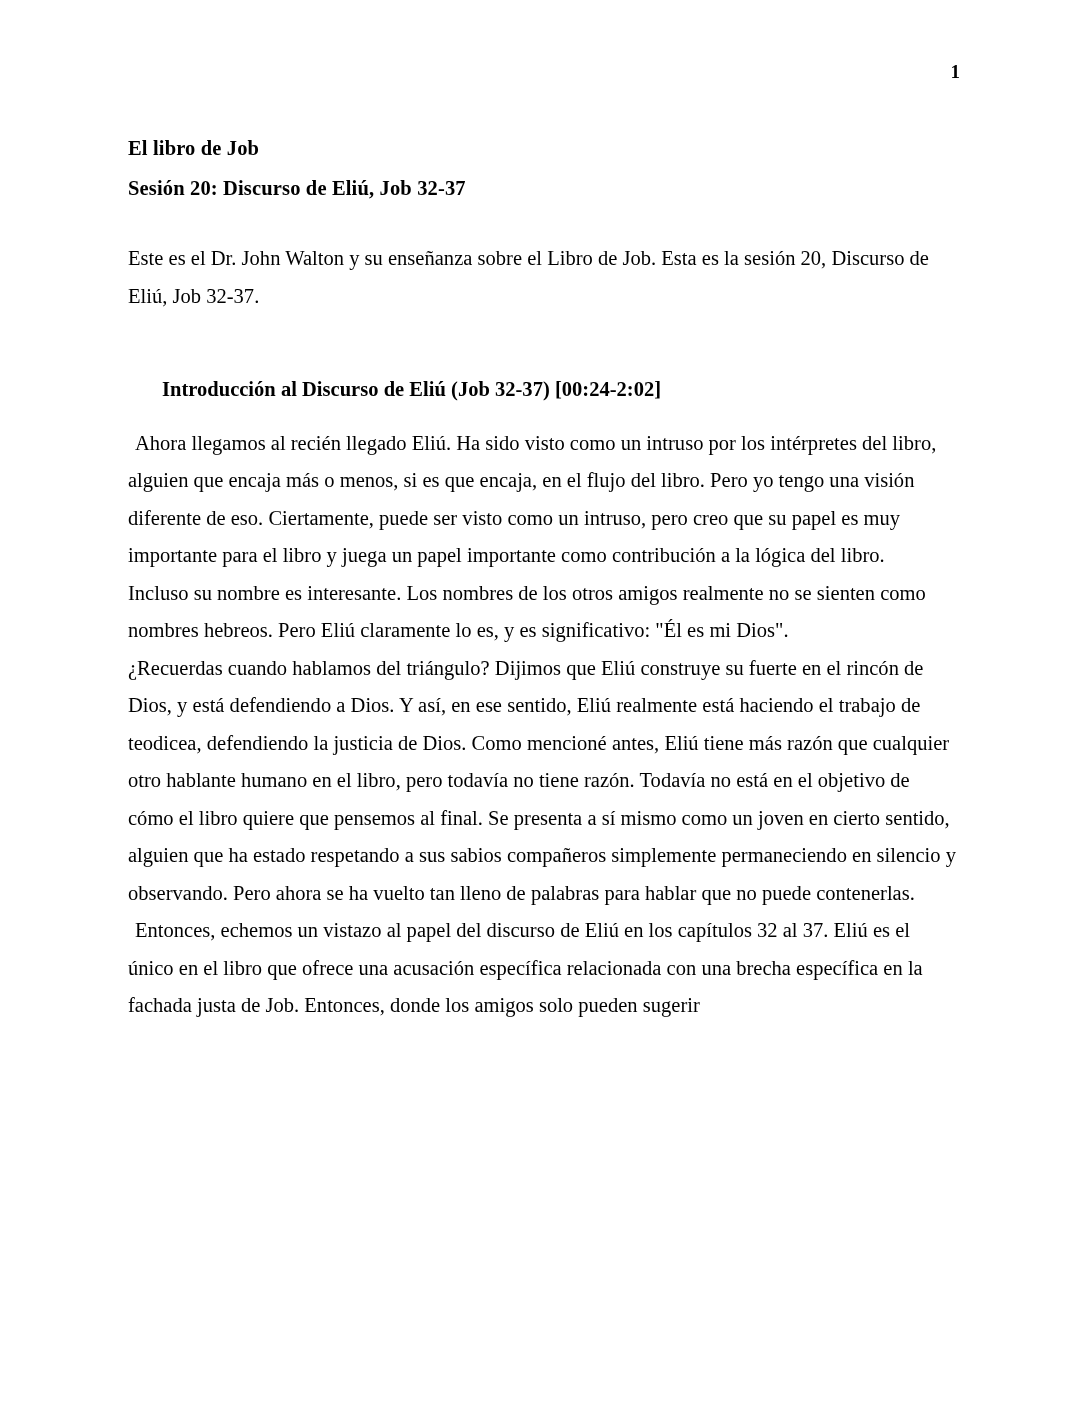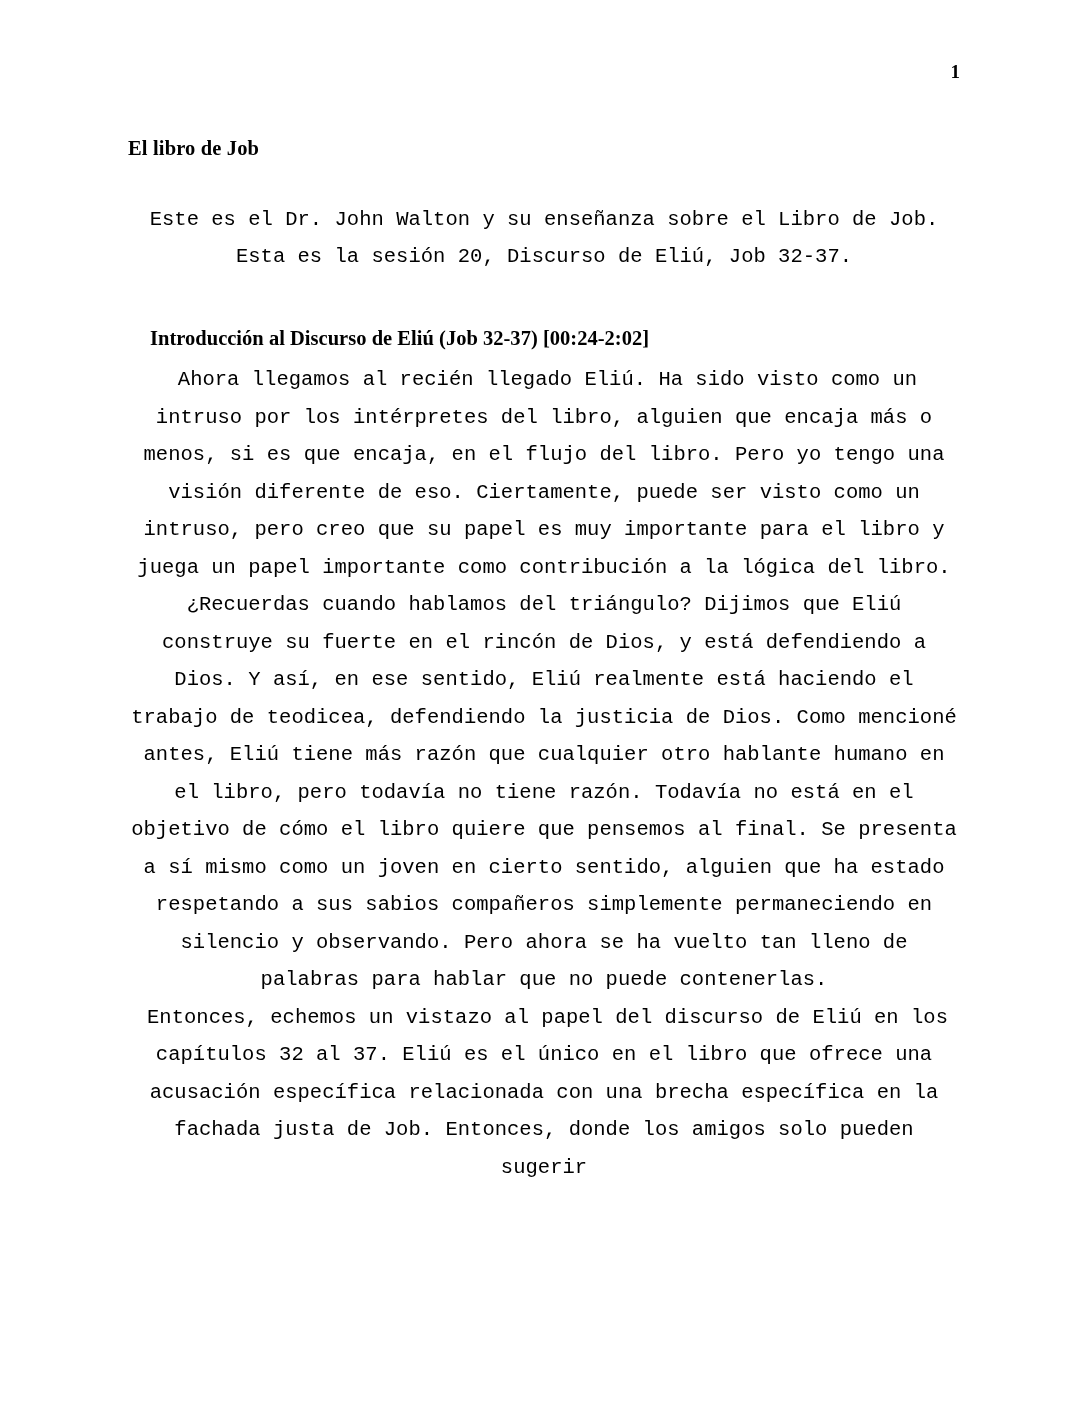--- a/index.html
+++ b/index.html
@@ -41,55 +41,56 @@
     margin-bottom: 19px;
     letter-spacing: 0.15px;
   }
   .body-block {
     margin-top: 42px;
   }
   p.para {
     font-size: 20.5px;
     line-height: 1.83;
     margin: 0;
-    text-align: center;
+    text-align: left;
     letter-spacing: 0.02px;
-    font-family: Liberation Mono, monospace;
   }
   p.para + p.para {
     margin-top: 0;
   }
   .spacer-md { height: 40px; }
   h2.heading {
     font-size: 20.5px;
     font-weight: bold;
     line-height: 1.83;
-    margin: 4px;
+    margin: 16px;
     letter-spacing: 0.02px;
   }
   .indent-heading { padding-left: 18px; }
   .indent-first { text-indent: 7px; }
 </style>
 </head>
 <body>
 
 <div class="page">
 
   <div class="page-number">1</div>
 
   <div class="title-block">
     <div class="title-line">El libro de Job</div>
+    <div class="title-line">Sesión 20: Discurso de Eliú, Job 32-37</div>
   </div>
 
   <div class="body-block">
 
     <p class="para">Este es el Dr. John Walton y su enseñanza sobre el Libro de Job. Esta es la sesión 20, Discurso de Eliú, Job 32-37.</p>
 
     <div class="spacer-md"></div>
 
     <h2 class="heading indent-heading">Introducción al Discurso de Eliú (Job 32-37) [00:24-2:02]</h2>
     <p class="para indent-first">Ahora llegamos al recién llegado Eliú. Ha sido visto como un intruso por los intérpretes del libro, alguien que encaja más o menos, si es que encaja, en el flujo del libro. Pero yo tengo una visión diferente de eso. Ciertamente, puede ser visto como un intruso, pero creo que su papel es muy importante para el libro y juega un papel importante como contribución a la lógica del libro.</p>
+    <p class="para">Incluso su nombre es interesante. Los nombres de los otros amigos realmente no se sienten como nombres hebreos. Pero Eliú claramente lo es, y es significativo: "Él es mi Dios".</p>
     <p class="para">¿Recuerdas cuando hablamos del triángulo? Dijimos que Eliú construye su fuerte en el rincón de Dios, y está defendiendo a Dios. Y así, en ese sentido, Eliú realmente está haciendo el trabajo de teodicea, defendiendo la justicia de Dios. Como mencioné antes, Eliú tiene más razón que cualquier otro hablante humano en el libro, pero todavía no tiene razón. Todavía no está en el objetivo de cómo el libro quiere que pensemos al final. Se presenta a sí mismo como un joven en cierto sentido, alguien que ha estado respetando a sus sabios compañeros simplemente permaneciendo en silencio y observando. Pero ahora se ha vuelto tan lleno de palabras para hablar que no puede contenerlas.</p>
 
     <p class="para indent-first">Entonces, echemos un vistazo al papel del discurso de Eliú en los capítulos 32 al 37. Eliú es el único en el libro que ofrece una acusación específica relacionada con una brecha específica en la fachada justa de Job. Entonces, donde los amigos solo pueden sugerir</p>
 
   </div>
 </div>
 
 </body></html>

